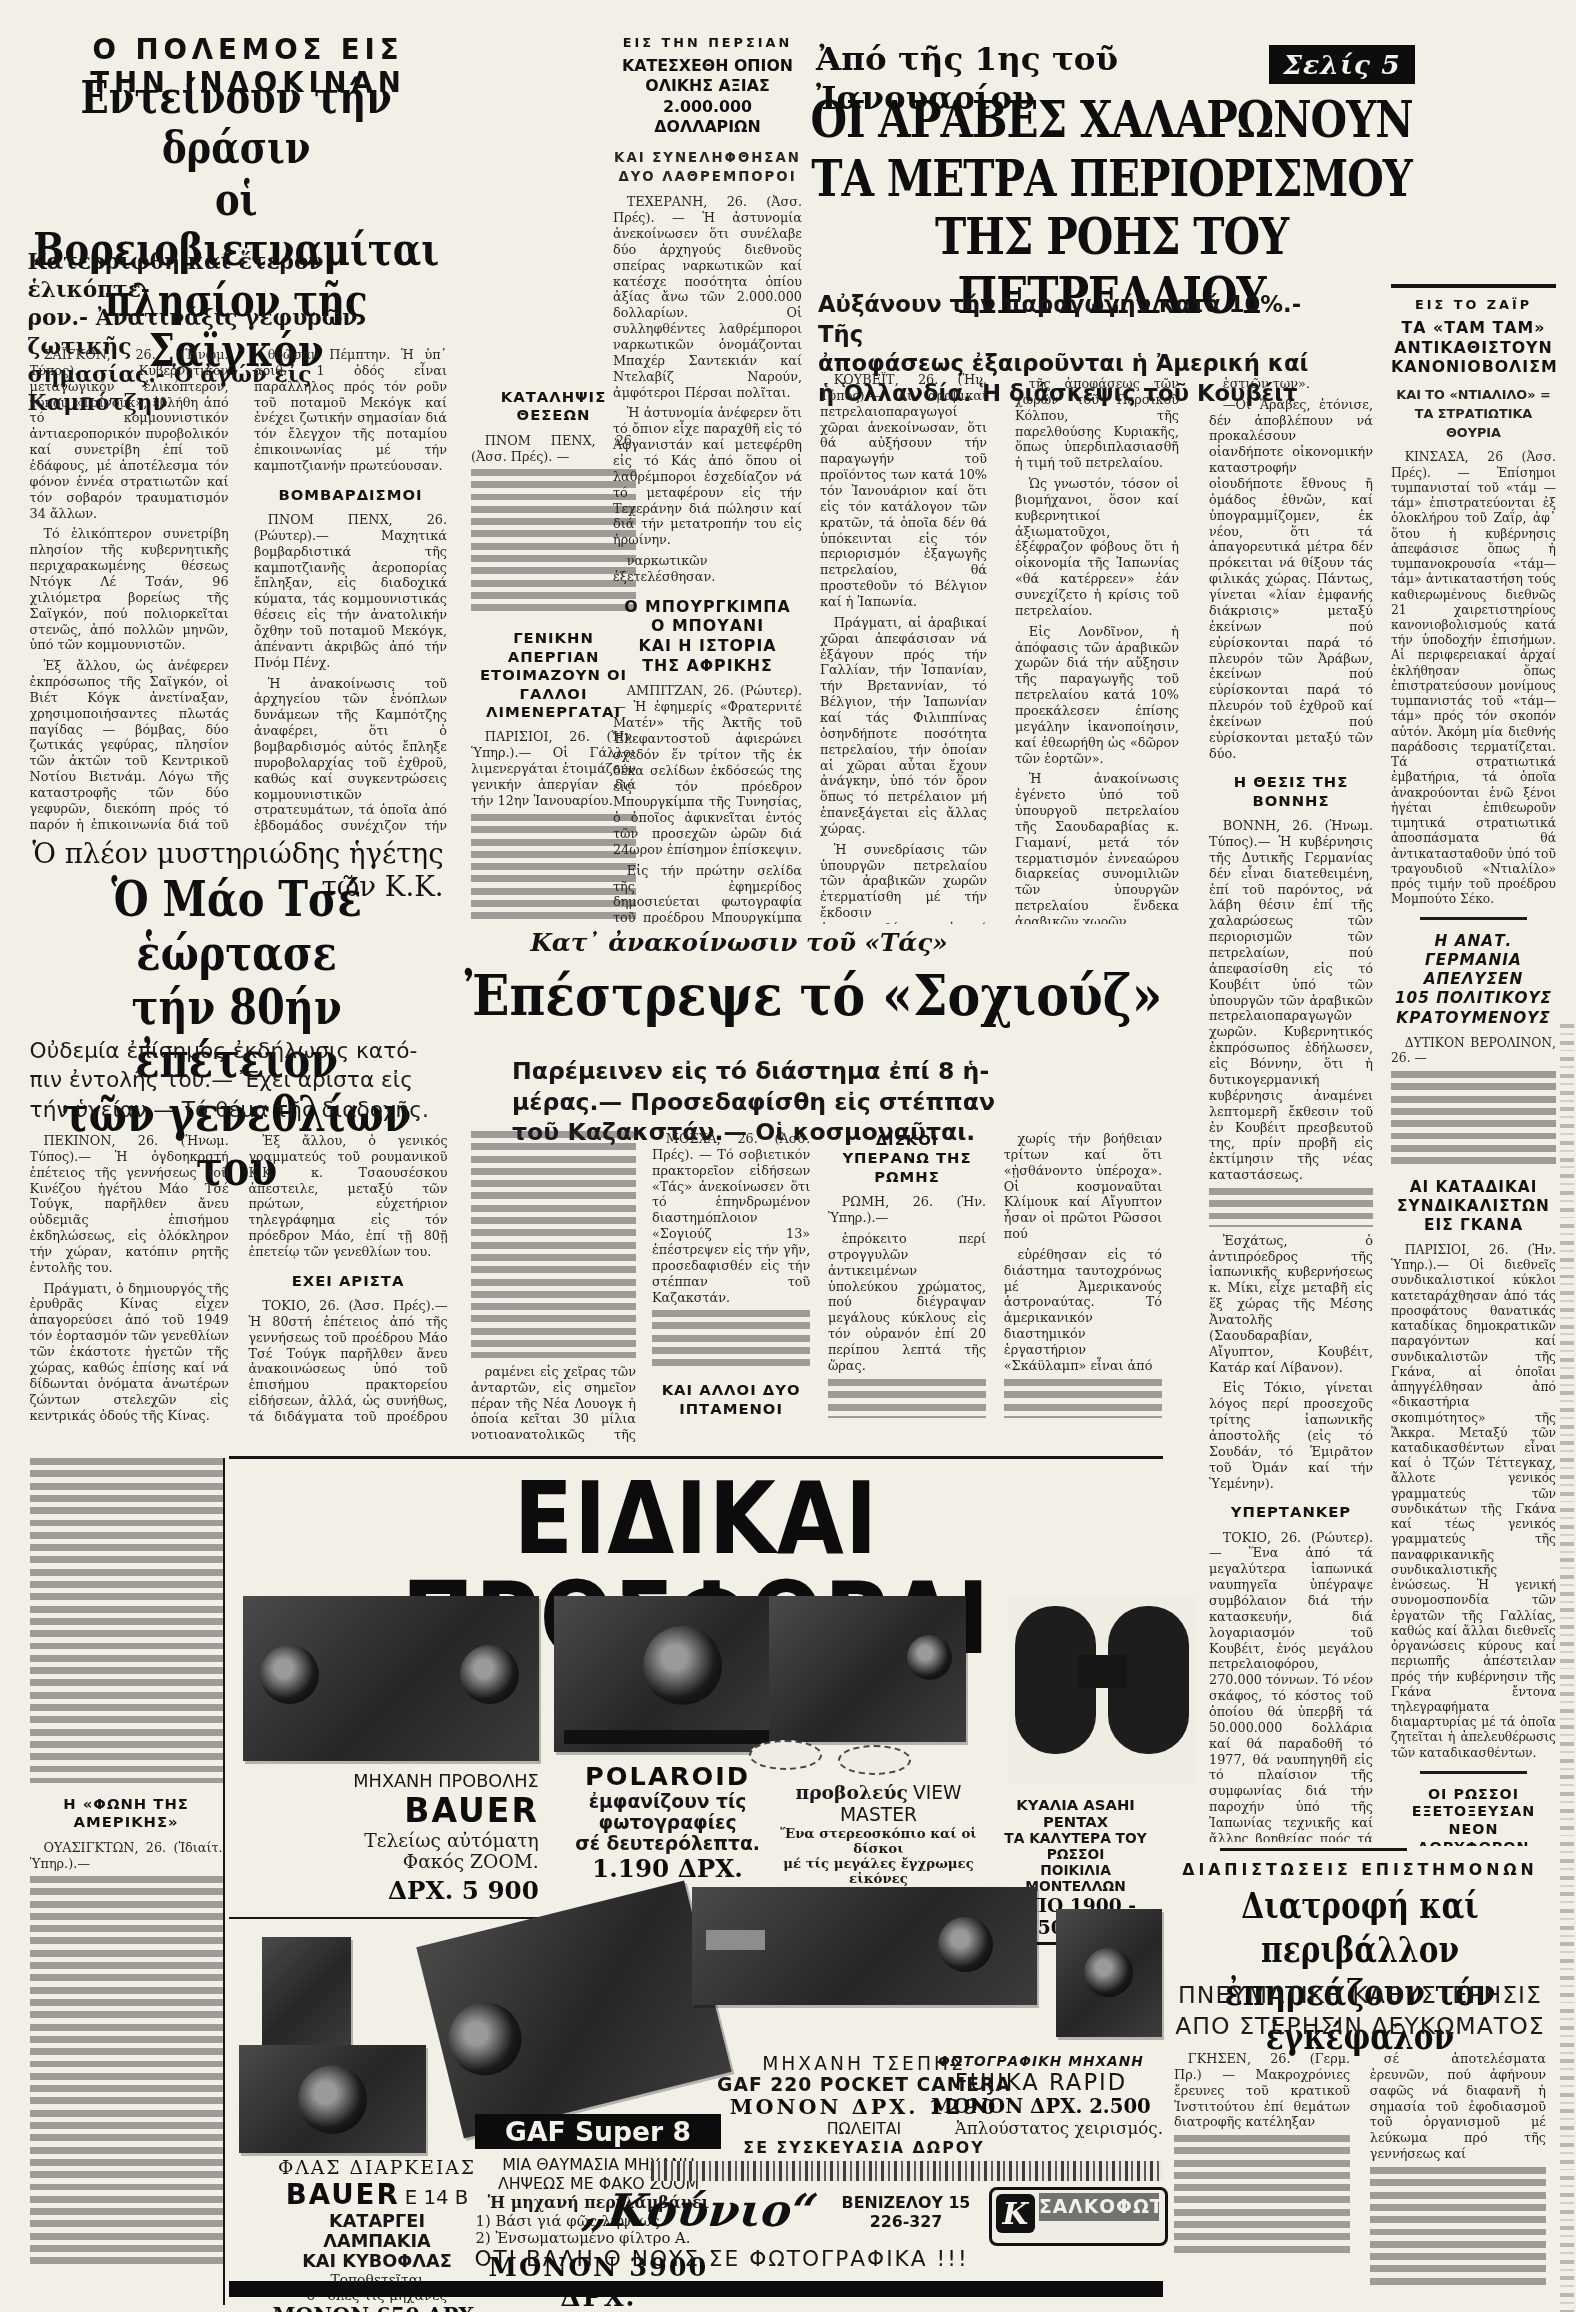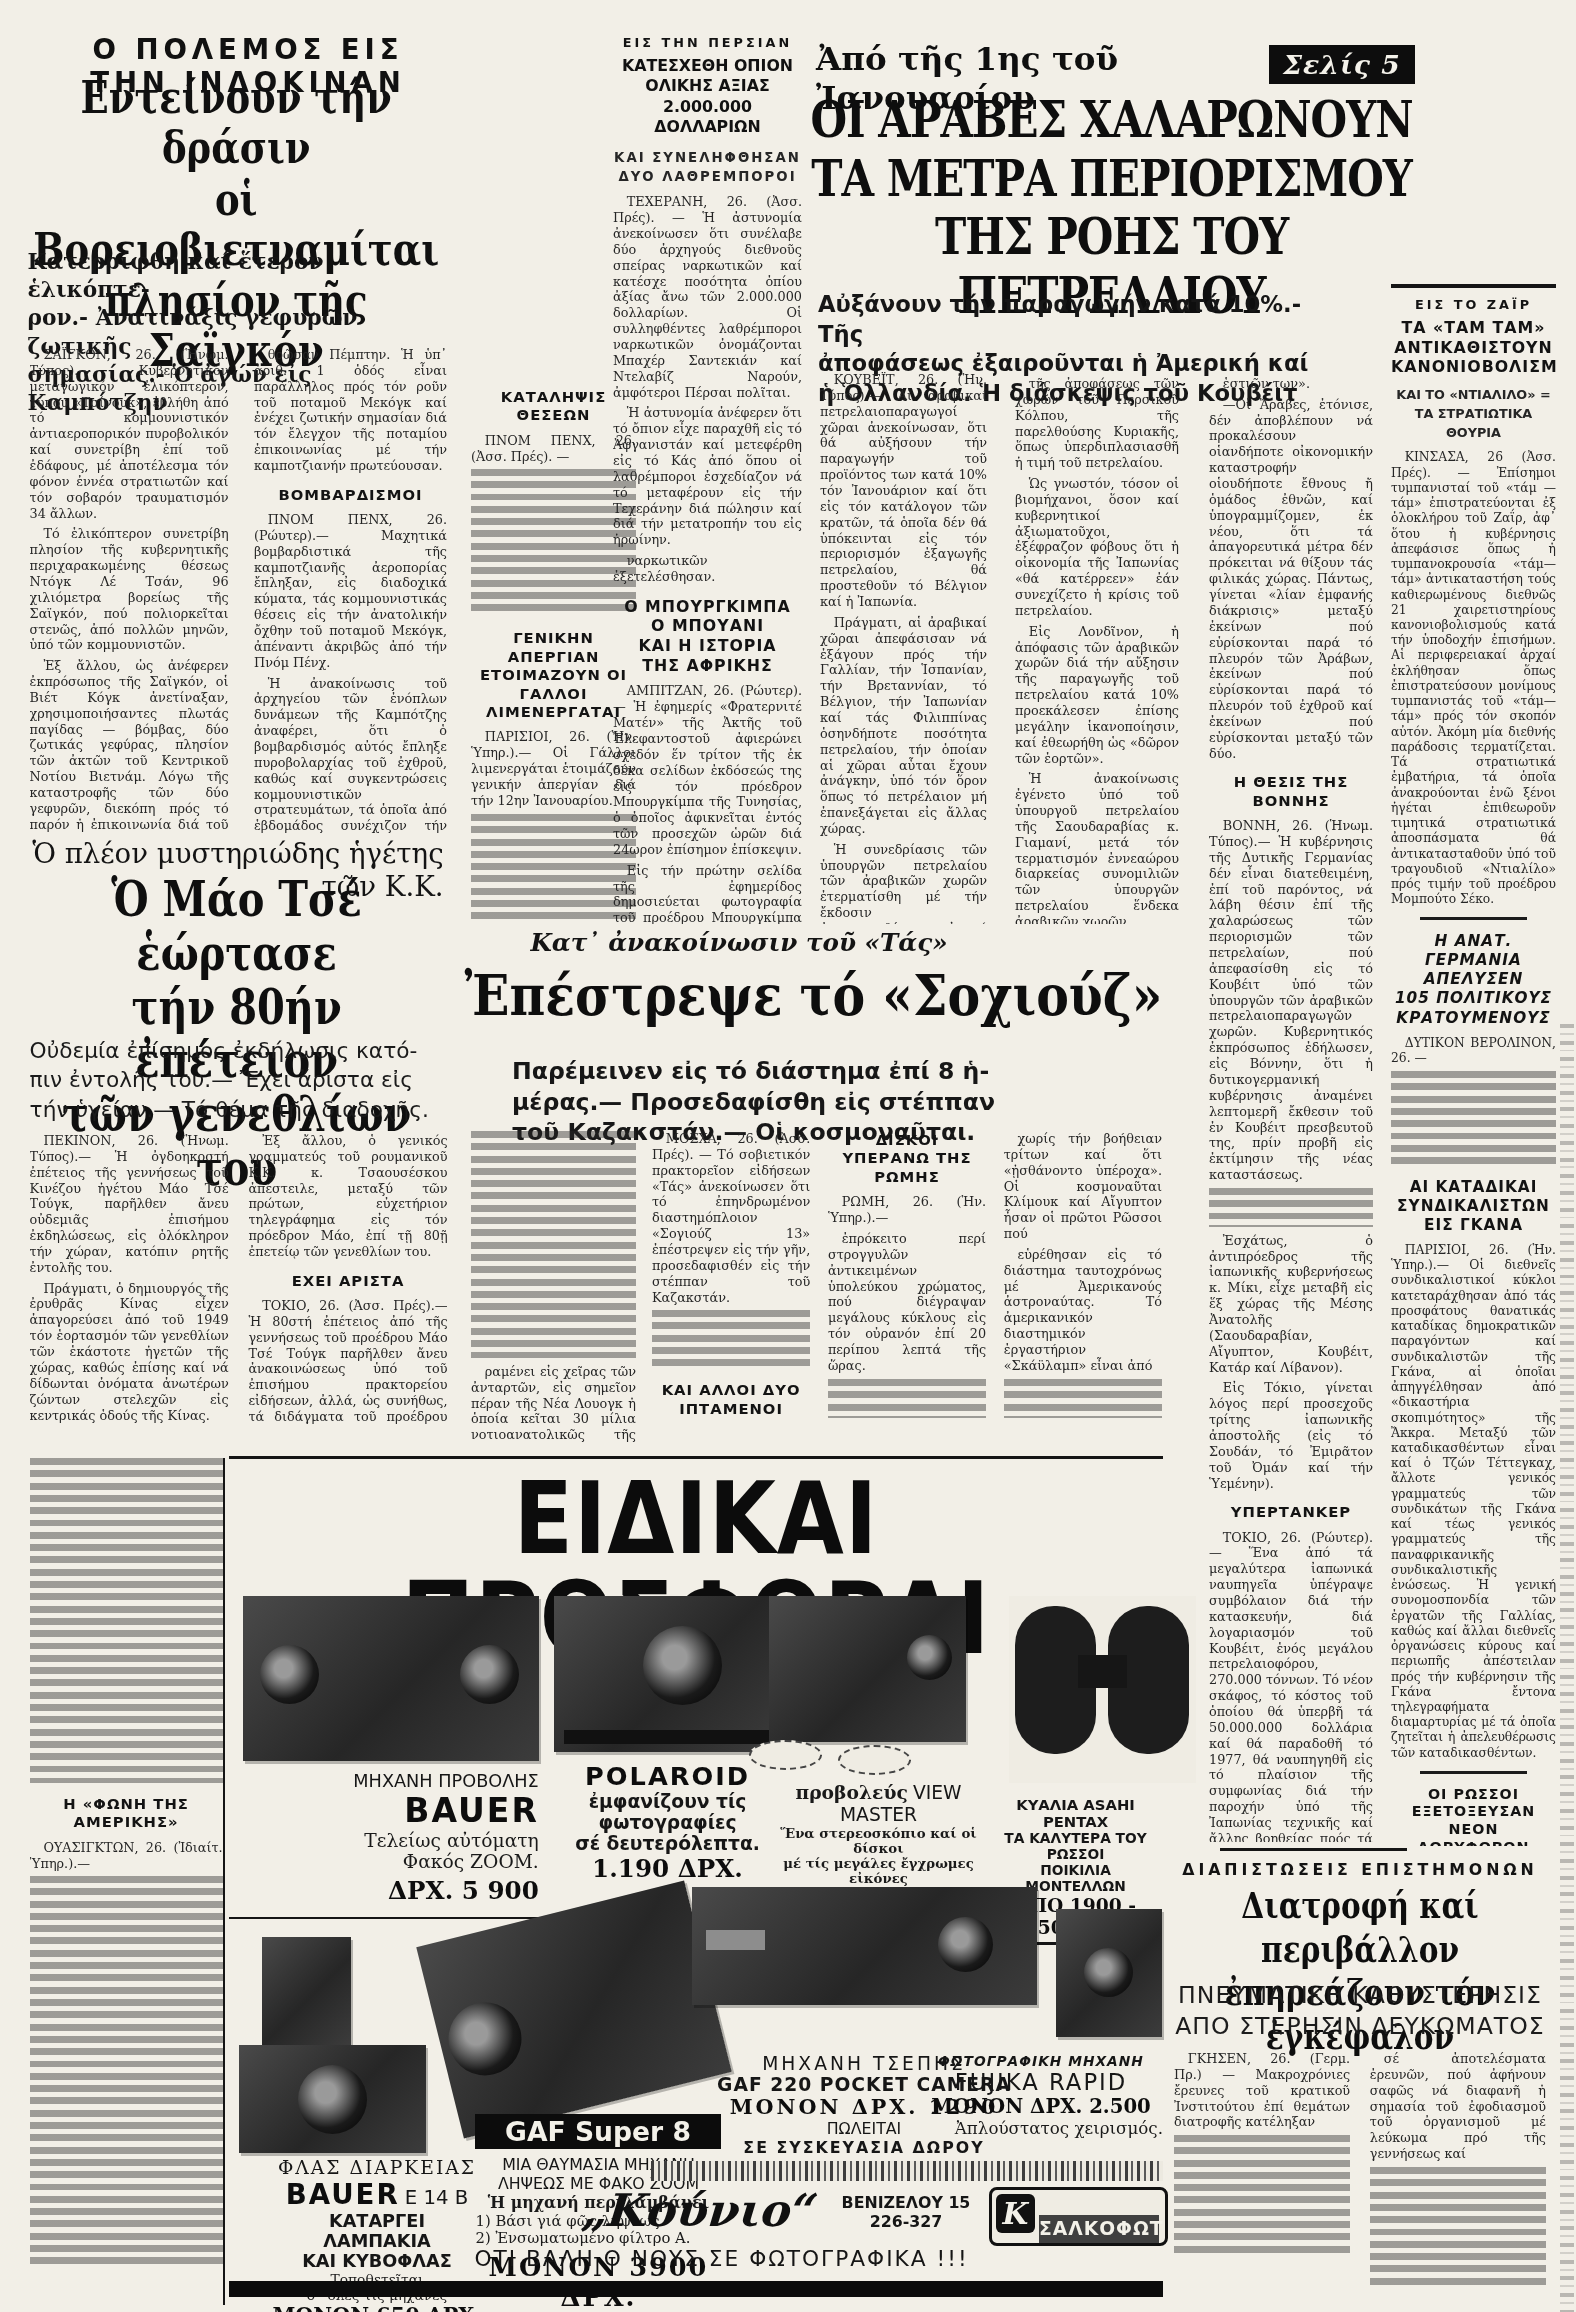--- a/index.html
+++ b/index.html
@@ -332,21 +332,21 @@
     </div>
 
     <div class="hatch" style="position:absolute;left:422px;top:705px;width:512px;height:19.7px;"></div>
     <div style="position:absolute;left:343px;top:725px;width:256px;font:bold italic 45px/59px 'DejaVu Serif',serif;color:#101010;text-align:center;transform:skewX(-6deg);">„Κούνιο“</div>
     <div style="position:absolute;left:603px;top:737px;width:148px;text-align:center;line-height:1.25;">
       <div class="adlabel" style="font-weight:bold;font-size:15.8px;">ΒΕΝΙΖΕΛΟΥ 15</div>
       <div class="adlabel" style="font-weight:bold;font-size:15.8px;">226-327</div>
     </div>
     <div style="position:absolute;left:760px;top:731px;width:173px;height:53px;border:3px solid #111;border-radius:7.9px;background:#efece3;">
       <div style="position:absolute;left:3.9px;top:3.9px;width:39px;height:39px;background:#111;color:#f3f1e9;font:bold italic 29.6px/39px 'DejaVu Serif',serif;text-align:center;border-radius:5.9px;">Κ</div>
-      <div style="position:absolute;left:47px;top:25px;width:120px;height:27.6px;background:#404040;color:#f3f1e9;font:bold 18.7px/27.6px 'DejaVu Sans',sans-serif;text-align:center;letter-spacing:1px;">ΣΑΛΚΟΦΩΤ</div>
+      <div style="position:absolute;left:47px;top:3px;width:120px;height:27.6px;background:#737373;color:#f3f1e9;font:bold 18.7px/27.6px 'DejaVu Sans',sans-serif;text-align:center;letter-spacing:1px;">ΣΑΛΚΟΦΩΤ</div>
     </div>
     <div style="position:absolute;left:118px;top:790px;width:749px;font:21.7px 'DejaVu Sans',sans-serif;color:#151515;text-align:center;letter-spacing:2px;">ΟΤΙ ΒΑΛΗ Ο ΝΟΥΣ ΣΕ ΦΩΤΟΓΡΑΦΙΚΑ !!!</div>
     <div style="position:absolute;left:0;top:825px;width:934px;height:15.8px;background:#0c0c0c;"></div>
   </div>
 
   <div class="abs rule" style="left:1220px;top:1848px;width:187px;height:3px;"></div>
   <div class="abs brainkick" style="left:1174px;top:1860px;width:372px;">ΔΙΑΠΙΣΤΩΣΕΙΣ ΕΠΙΣΤΗΜΟΝΩΝ</div>
   <div class="abs hl5 pre" style="left:1174px;top:1885px;width:372px;">Διατροφή καί περιβάλλον
 ἐπηρεάζουν τόν ἐγκέφαλον</div>
   <div class="abs sub5 pre" style="left:1174px;top:1980px;width:372px;">ΠΝΕΥΜΑΤΙΚΗ ΚΑΘΥΣΤΕΡΗΣΙΣ

